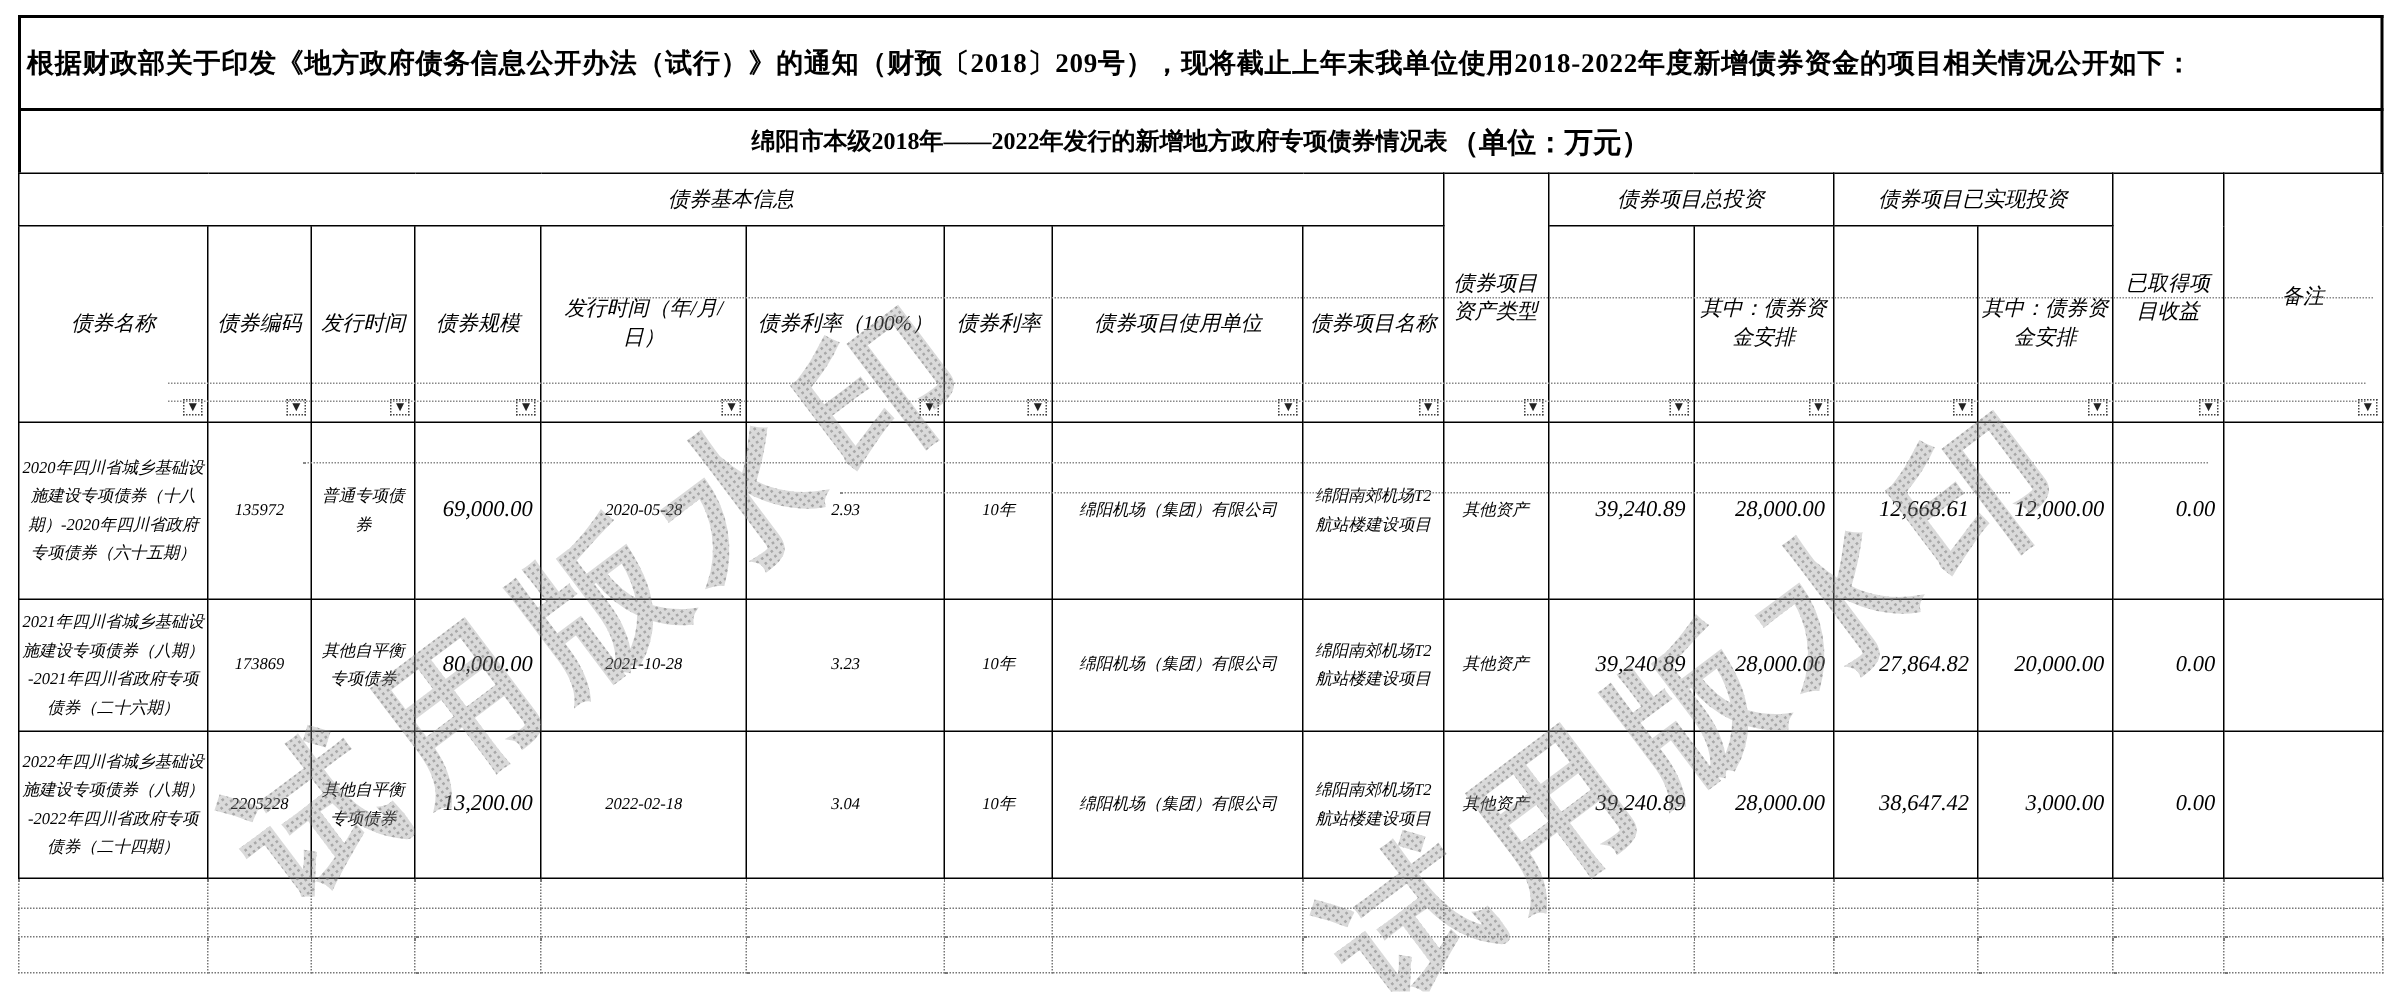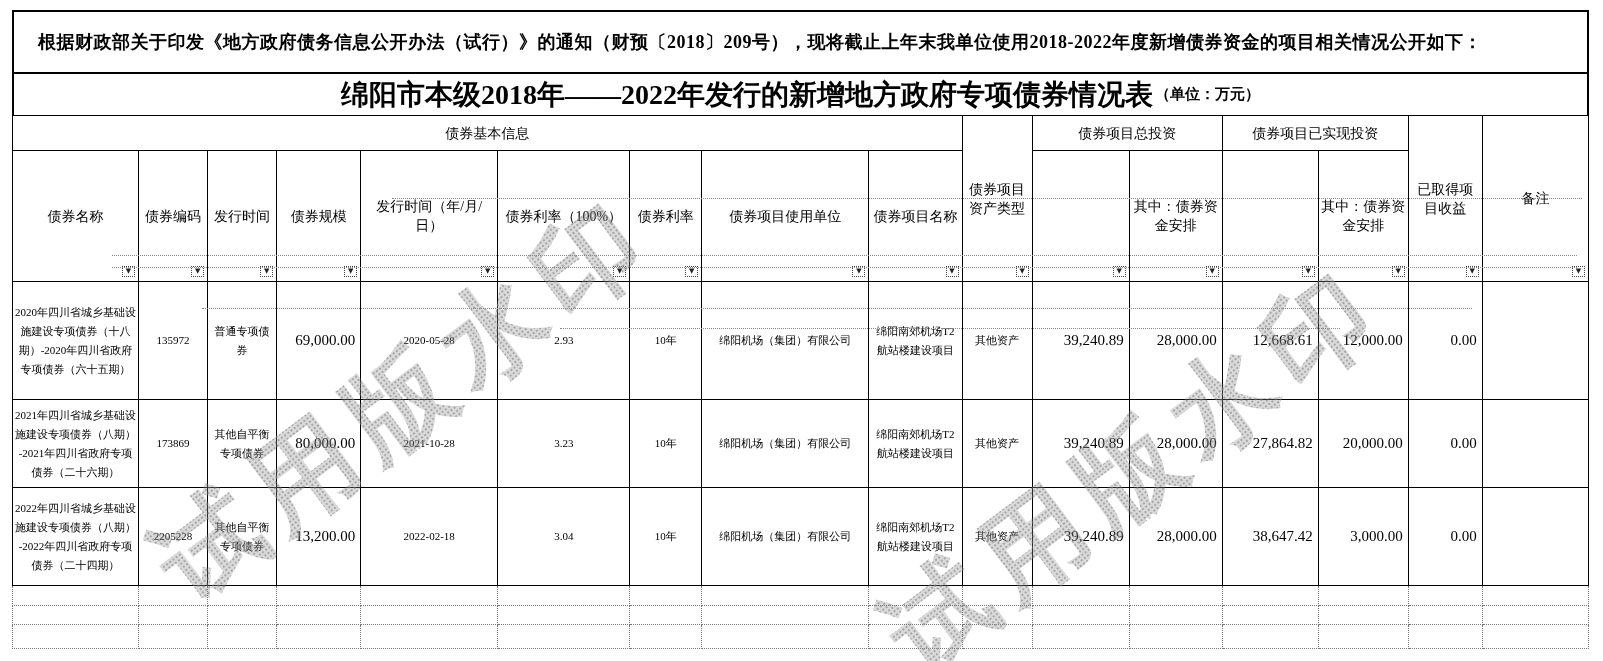--- a/index.html
+++ b/index.html
@@ -7,33 +7,33 @@
     width:1603px; height:661px; background:#fff; color:#000;
     font-family:"Liberation Serif", serif;
     position:relative; overflow:hidden;
   }
   .sheet { position:absolute; left:12px; top:10px; width:1577px; }
 
   
   .notice {
     border:2px solid #000; border-bottom:none;
     height:60px; display:flex; align-items:center;
-    padding:0 24px; font-weight:bold; font-size:18px; letter-spacing:0.5px;
+    padding:0 4px; font-weight:bold; font-size:18px; letter-spacing:0.5px;
     white-space:nowrap; overflow:hidden;
   }
   .title-row {
     border:2px solid #000; border-bottom:none;
     height:41px; display:flex; align-items:center; justify-content:center;
     font-weight:bold;
   }
-  .title-main { font-size:28px; }
-  .title-unit { font-size:15px; margin-left:2px; }
-
-  
-  table { border-collapse:collapse; table-layout:fixed; width:1577px; }
+  .title-main { font-size:16px; }
+  .title-unit { font-size:19px; margin-left:2px; }
+
+  
+  table { border-collapse:collapse; table-layout:fixed; width:1577px;font-style:italic; }
   th, td {
     border:1px solid #000; font-weight:normal; padding:0 2px;
     overflow:hidden; text-align:center; vertical-align:middle;
     font-size:14px; line-height:19px; word-break:break-all;
   }
   thead th { position:relative; }
   tr.hdrA { height:35px; }
   tr.hdrB { height:131px; }
   tr.r1 { height:118px; }
   tr.r2 { height:88px; }

